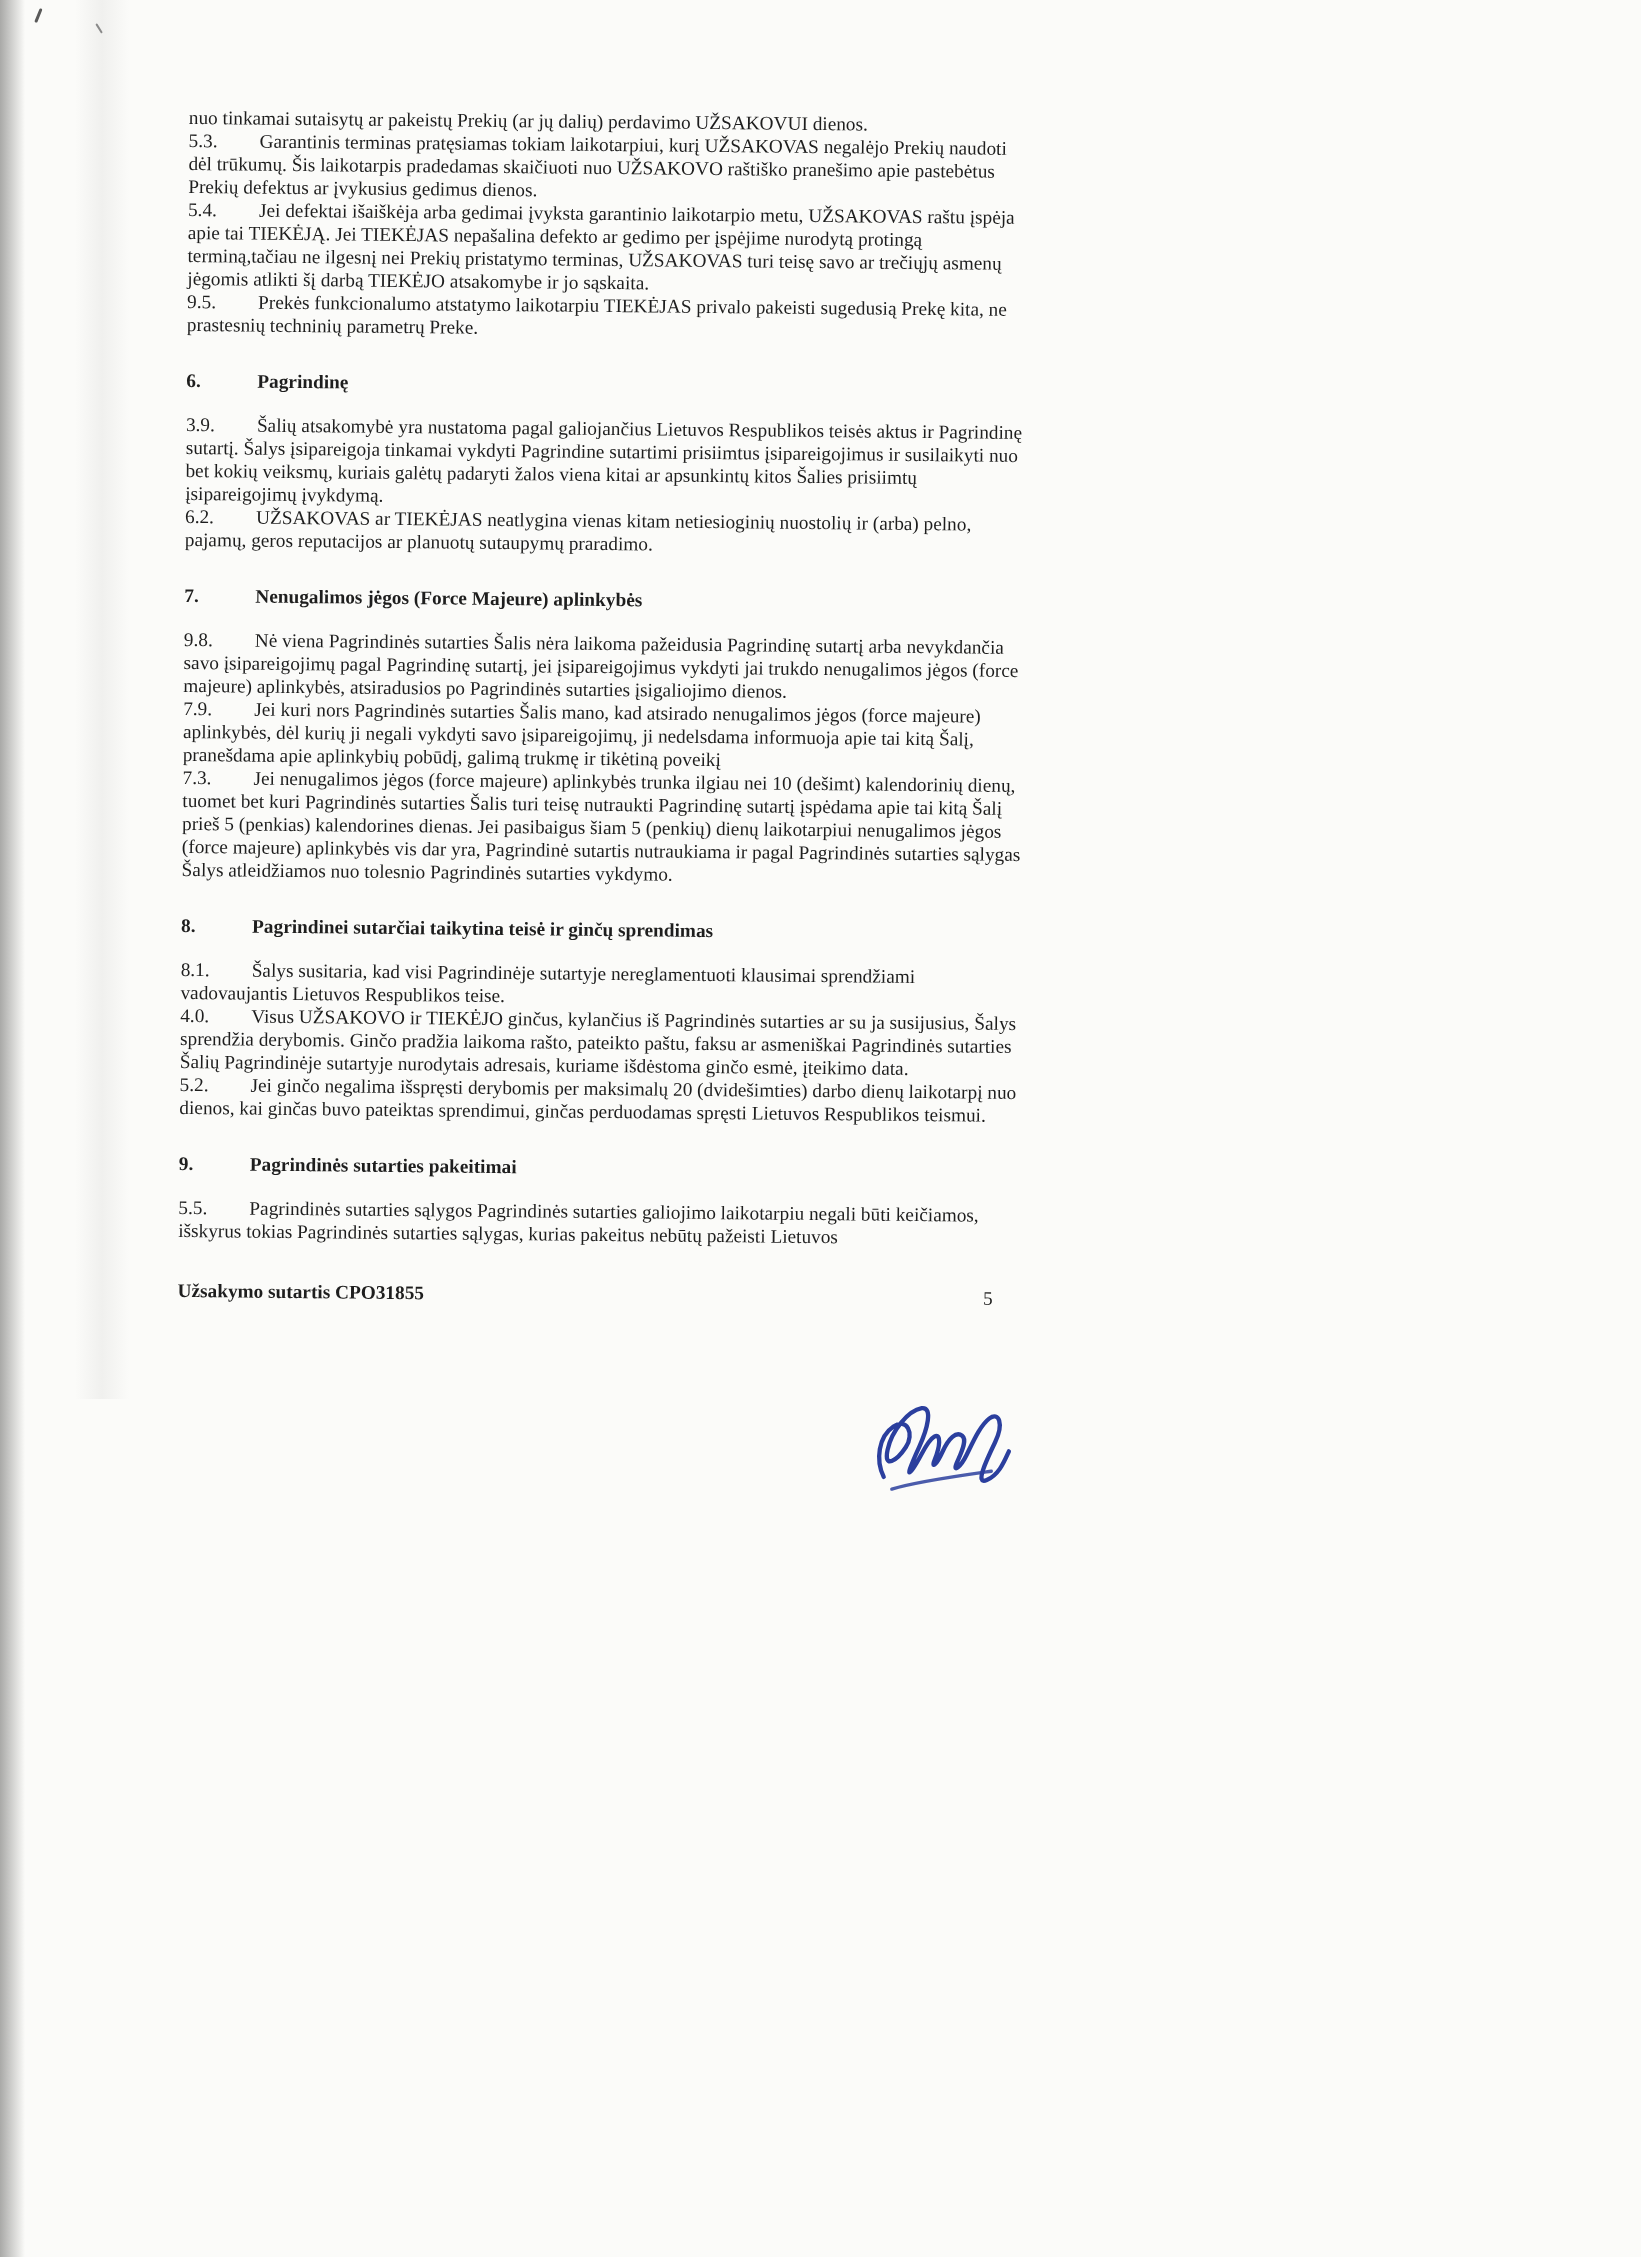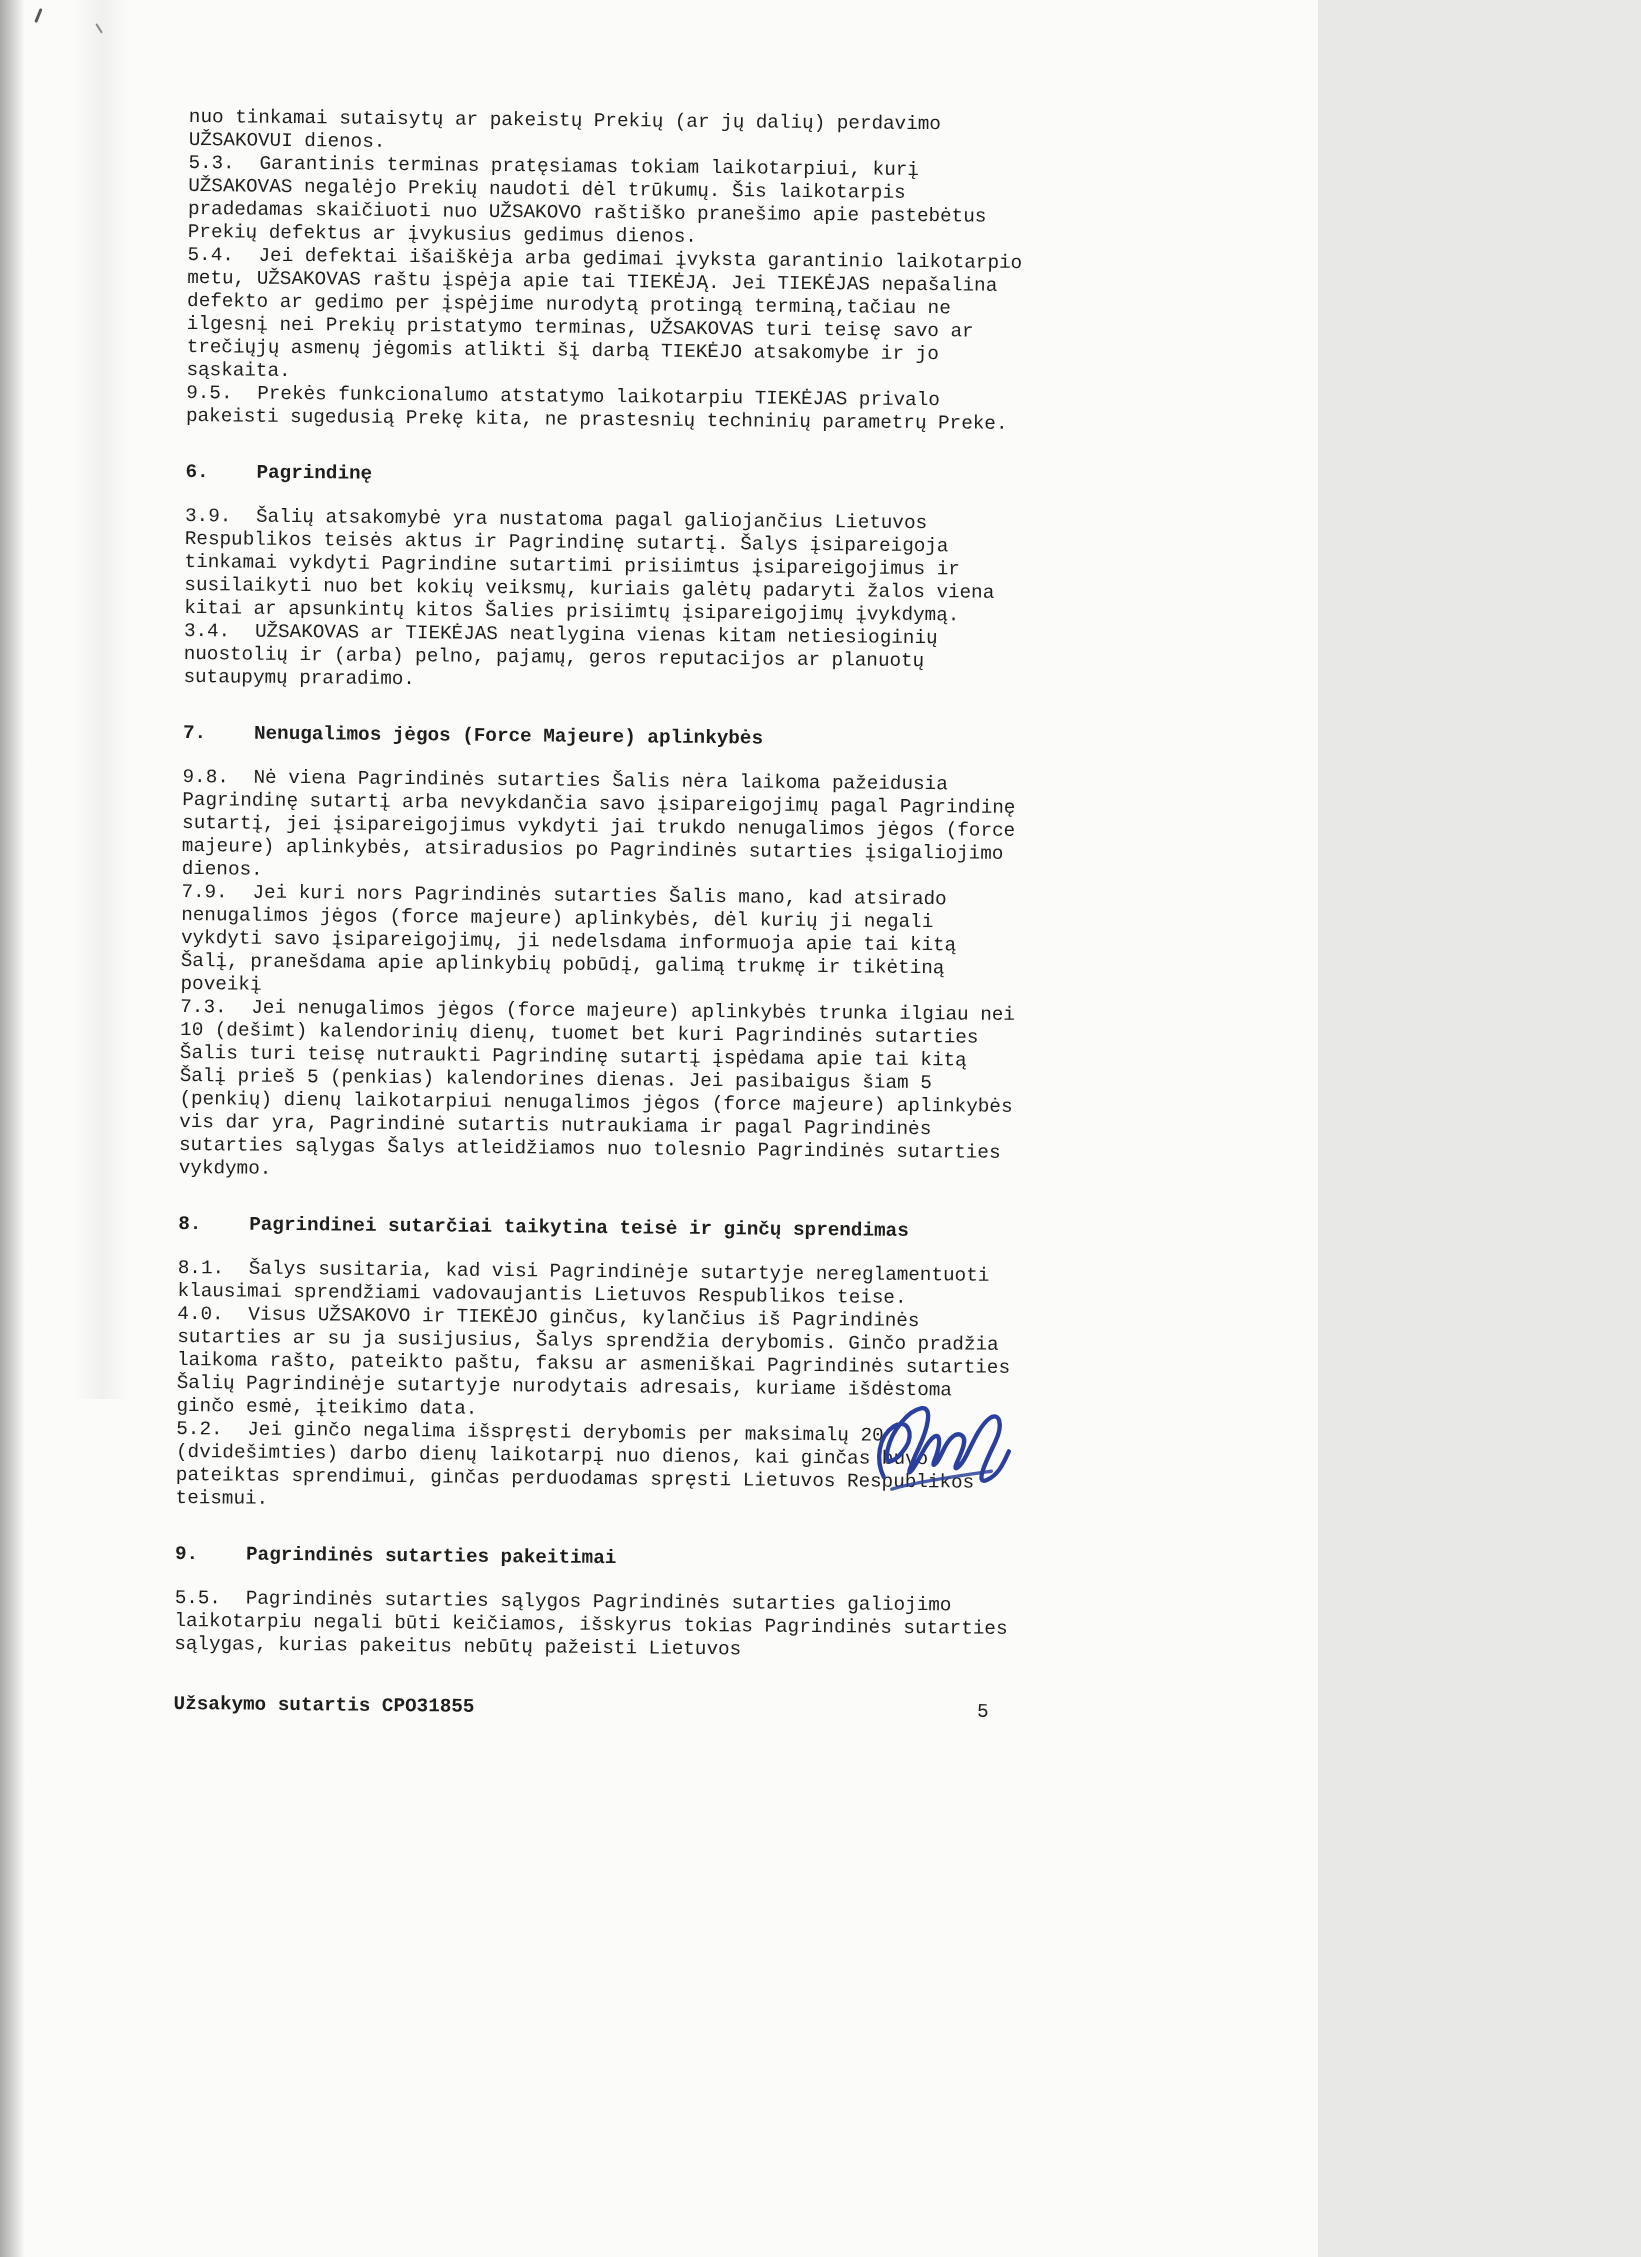--- a/index.html
+++ b/index.html
@@ -2,25 +2,25 @@
 <html><head>
 <meta charset="utf-8">
 <style>
   html, body {
     margin: 0;
     padding: 0;
     background: #e8e8e6;
   }
   .scan-page {
     position: relative;
-    width: 1318px;
+    width: 1641px;
     height: 2257px;
     background: #fbfbf9;
     overflow: hidden;
-    font-family: Liberation Mono, monospace;
+    font-family: Liberation Serif, serif;
     color: #1e1e1e;
   }
   .scan-shadow {
     position: absolute;
     left: 0; top: 0;
     width: 25px; height: 100%;
     background: linear-gradient(to right, #a9a9a7, rgba(251,251,249,0));
   }
   .scan-band {
     position: absolute;
@@ -85,21 +85,21 @@
     <p class="para"><span class="cnum">5.3.</span><span>Garantinis terminas pratęsiamas tokiam laikotarpiui, kurį UŽSAKOVAS negalėjo Prekių naudoti dėl trūkumų. Šis laikotarpis pradedamas skaičiuoti nuo UŽSAKOVO raštiško pranešimo apie pastebėtus Prekių defektus ar įvykusius gedimus dienos.</span></p>
 
     <p class="para"><span class="cnum">5.4.</span><span>Jei defektai išaiškėja arba gedimai įvyksta garantinio laikotarpio metu, UŽSAKOVAS raštu įspėja apie tai TIEKĖJĄ. Jei TIEKĖJAS nepašalina defekto ar gedimo per įspėjime nurodytą protingą terminą,tačiau ne ilgesnį nei Prekių pristatymo terminas, UŽSAKOVAS turi teisę savo ar trečiųjų asmenų jėgomis atlikti šį darbą TIEKĖJO atsakomybe ir jo sąskaita.</span></p>
 
     <p class="para"><span class="cnum">9.5.</span><span>Prekės funkcionalumo atstatymo laikotarpiu TIEKĖJAS privalo pakeisti sugedusią Prekę kita, ne prastesnių techninių parametrų Preke.</span></p>
 
     <p class="heading"><span class="hnum">6.</span><span>Pagrindinę</span></p>
 
     <p class="para"><span class="cnum">3.9.</span><span>Šalių atsakomybė yra nustatoma pagal galiojančius Lietuvos Respublikos teisės aktus ir Pagrindinę sutartį. Šalys įsipareigoja tinkamai vykdyti Pagrindine sutartimi prisiimtus įsipareigojimus ir susilaikyti nuo bet kokių veiksmų, kuriais galėtų padaryti žalos viena kitai ar apsunkintų kitos Šalies prisiimtų įsipareigojimų įvykdymą.</span></p>
 
-    <p class="para"><span class="cnum">3.4.</span><span>UŽSAKOVAS ar TIEKĖJAS neatlygina vienas kitam netiesioginių nuostolių ir (arba) pelno, pajamų, geros reputacijos ar planuotų sutaupymų praradimo.</span></p>
+    <p class="para"><span class="cnum">6.2.</span><span>UŽSAKOVAS ar TIEKĖJAS neatlygina vienas kitam netiesioginių nuostolių ir (arba) pelno, pajamų, geros reputacijos ar planuotų sutaupymų praradimo.</span></p>
 
     <p class="heading"><span class="hnum">7.</span><span>Nenugalimos jėgos (Force Majeure) aplinkybės</span></p>
 
     <p class="para"><span class="cnum">9.8.</span><span>Nė viena Pagrindinės sutarties Šalis nėra laikoma pažeidusia Pagrindinę sutartį arba nevykdančia savo įsipareigojimų pagal Pagrindinę sutartį, jei įsipareigojimus vykdyti jai trukdo nenugalimos jėgos (force majeure) aplinkybės, atsiradusios po Pagrindinės sutarties įsigaliojimo dienos.</span></p>
 
     <p class="para"><span class="cnum">7.9.</span><span>Jei kuri nors Pagrindinės sutarties Šalis mano, kad atsirado nenugalimos jėgos (force majeure) aplinkybės, dėl kurių ji negali vykdyti savo įsipareigojimų, ji nedelsdama informuoja apie tai kitą Šalį, pranešdama apie aplinkybių pobūdį, galimą trukmę ir tikėtiną poveikį</span></p>
 
     <p class="para"><span class="cnum">7.3.</span><span>Jei nenugalimos jėgos (force majeure) aplinkybės trunka ilgiau nei 10 (dešimt) kalendorinių dienų, tuomet bet kuri Pagrindinės sutarties Šalis turi teisę nutraukti Pagrindinę sutartį įspėdama apie tai kitą Šalį prieš 5 (penkias) kalendorines dienas. Jei pasibaigus šiam 5 (penkių) dienų laikotarpiui nenugalimos jėgos (force majeure) aplinkybės vis dar yra, Pagrindinė sutartis nutraukiama ir pagal Pagrindinės sutarties sąlygas Šalys atleidžiamos nuo tolesnio Pagrindinės sutarties vykdymo.</span></p>
 
     <p class="heading"><span class="hnum">8.</span><span>Pagrindinei sutarčiai taikytina teisė ir ginčų sprendimas</span></p>

